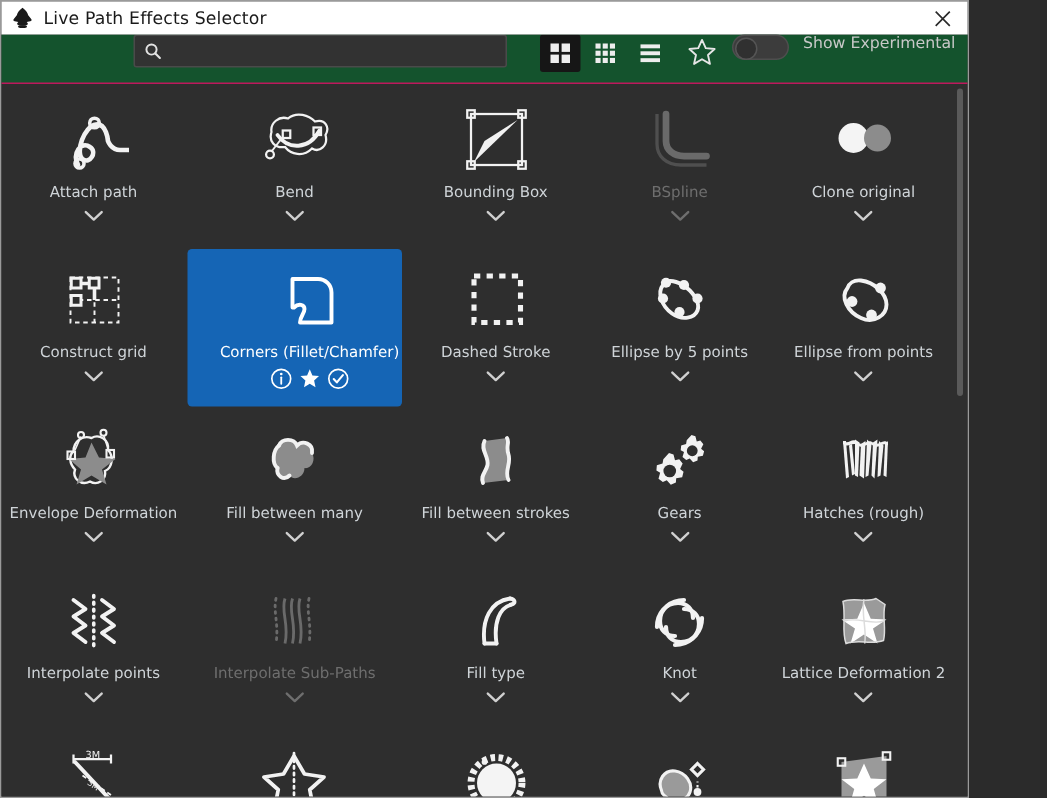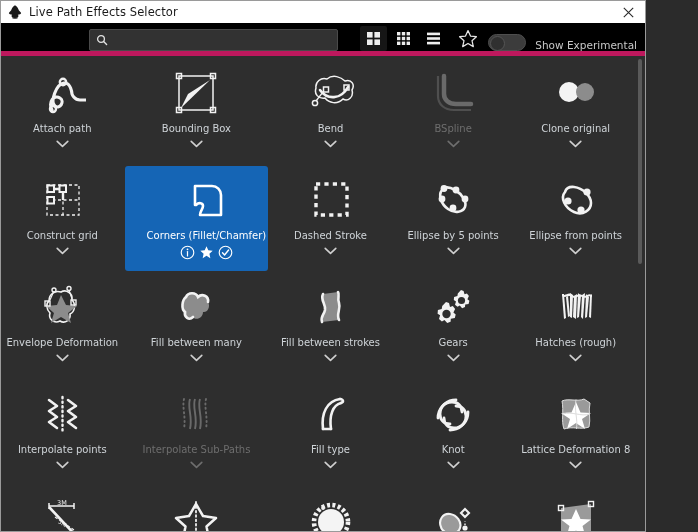--- a/index.html
+++ b/index.html
@@ -44,24 +44,24 @@
     display: flex; align-items: center; justify-content: center;
     color: #2a2a2a;
     font-size: 14px;
     line-height: 1;
     cursor: pointer;
   }
 
   
   #toolbar {
     height: 33px;
-    background: #000000;
+    background: #14532d;
     flex: 0 0 auto;
-    display: flex; align-items: flex-end;
-    border-bottom: 5px solid #be185d;
+    display: flex; align-items: flex-start;
+    border-bottom: 1px solid #be185d;
     padding: 0 8px;
   }
   #search-wrap {
     width: 285px; height: 22px;
     margin-left: 80px;
     background: #323232;
     border: 1px solid #4a4a4a;
     border-radius: 2px;
     display: flex; align-items: center;
     padding: 0 6px;
@@ -290,49 +290,49 @@
             <div class="cell-label">Attach path</div>
             <div class="chev">
               <svg width="13" height="8" viewBox="0 0 13 8">
                 <path d="M1.2 1.4 L6.5 6.4 L11.8 1.4" fill="none" stroke="#d0d0d0" stroke-width="1.6" stroke-linecap="round" stroke-linejoin="round"></path>
               </svg>
             </div>
           </div>
           <div class="cell">
             <div class="icon-box">
               <svg width="48" height="46" viewBox="0 0 48 46">
+                <path d="M9 18 C8 12 14 7 20 9 C26 4 34 7 38 11 C45 9 48 15 45 20 C47 27 41 32 36 29 C30 35 22 33 18 28 C11 29 7 24 9 18 Z" fill="none" stroke="#f2f2f2" stroke-width="1.5"></path>
+                <path d="M13 20 C20 30 34 30 41 17" fill="none" stroke="#f2f2f2" stroke-width="2.6" stroke-linecap="round"></path>
+                <rect x="16.5" y="17" width="5" height="5" fill="none" stroke="#f2f2f2" stroke-width="1.5"></rect>
+                <rect x="37" y="15" width="5" height="5" fill="none" stroke="#f2f2f2" stroke-width="1.5"></rect>
+                <circle cx="8" cy="33" r="2.6" fill="none" stroke="#f2f2f2" stroke-width="1.5"></circle>
+                <path d="M9 31 L16 22" stroke="#f2f2f2" stroke-width="1.3" fill="none"></path>
+              </svg>
+            </div>
+            <div class="cell-label">Bend</div>
+            <div class="chev">
+              <svg width="13" height="8" viewBox="0 0 13 8">
+                <path d="M1.2 1.4 L6.5 6.4 L11.8 1.4" fill="none" stroke="#d0d0d0" stroke-width="1.6" stroke-linecap="round" stroke-linejoin="round"></path>
+              </svg>
+            </div>
+          </div>
+          <div class="cell">
+            <div class="icon-box">
+              <svg width="48" height="46" viewBox="0 0 48 46">
                 <rect x="7" y="6" width="34" height="34" fill="none" stroke="#f2f2f2" stroke-width="1.5"></rect>
                 <path d="M9 38 L38 10 L16 24 Z" fill="#f2f2f2"></path>
                 <g fill="none" stroke="#f2f2f2" stroke-width="1.5">
                   <rect x="4.5" y="3.5" width="5" height="5"></rect>
                   <rect x="38.5" y="3.5" width="5" height="5"></rect>
                   <rect x="4.5" y="37.5" width="5" height="5"></rect>
                   <rect x="38.5" y="37.5" width="5" height="5"></rect>
                 </g>
               </svg>
             </div>
             <div class="cell-label">Bounding Box</div>
-            <div class="chev">
-              <svg width="13" height="8" viewBox="0 0 13 8">
-                <path d="M1.2 1.4 L6.5 6.4 L11.8 1.4" fill="none" stroke="#d0d0d0" stroke-width="1.6" stroke-linecap="round" stroke-linejoin="round"></path>
-              </svg>
-            </div>
-          </div>
-          <div class="cell">
-            <div class="icon-box">
-              <svg width="48" height="46" viewBox="0 0 48 46">
-                <path d="M9 18 C8 12 14 7 20 9 C26 4 34 7 38 11 C45 9 48 15 45 20 C47 27 41 32 36 29 C30 35 22 33 18 28 C11 29 7 24 9 18 Z" fill="none" stroke="#f2f2f2" stroke-width="1.5"></path>
-                <path d="M13 20 C20 30 34 30 41 17" fill="none" stroke="#f2f2f2" stroke-width="2.6" stroke-linecap="round"></path>
-                <rect x="16.5" y="17" width="5" height="5" fill="none" stroke="#f2f2f2" stroke-width="1.5"></rect>
-                <rect x="37" y="15" width="5" height="5" fill="none" stroke="#f2f2f2" stroke-width="1.5"></rect>
-                <circle cx="8" cy="33" r="2.6" fill="none" stroke="#f2f2f2" stroke-width="1.5"></circle>
-                <path d="M9 31 L16 22" stroke="#f2f2f2" stroke-width="1.3" fill="none"></path>
-              </svg>
-            </div>
-            <div class="cell-label">Bend</div>
             <div class="chev">
               <svg width="13" height="8" viewBox="0 0 13 8">
                 <path d="M1.2 1.4 L6.5 6.4 L11.8 1.4" fill="none" stroke="#d0d0d0" stroke-width="1.6" stroke-linecap="round" stroke-linejoin="round"></path>
               </svg>
             </div>
           </div>
           <div class="cell disabled">
             <div class="icon-box">
               <svg width="48" height="46" viewBox="0 0 48 46">
                 <path d="M9 6 L9 26 C9 34 15 40 25 40 L42 40" fill="none" stroke="#4f4f4f" stroke-width="2.2"></path>
@@ -624,21 +624,21 @@
             <div class="icon-box">
               <svg width="48" height="46" viewBox="0 0 48 46">
                 <path d="M10 10 C16 7 26 11 32 8 L38 12 C36 20 39 28 37 36 C29 39 20 35 12 38 C9 30 12 20 10 10 Z" fill="#9a9a9a"></path>
                 <path d="M24 11 L28.5 21.5 L39 22 L30 28 L33 38 L24 32 L15 38 L18 28 L9 22 L19.5 21.5 Z" fill="#ffffff"></path>
                 <g stroke="#dcdcdc" stroke-width="1" fill="none">
                   <path d="M10 10 C16 7 26 11 32 8 L38 12 C36 20 39 28 37 36 C29 39 20 35 12 38 C9 30 12 20 10 10 Z"></path>
                   <path d="M11 23 C20 20 29 26 37.5 23 M24 8.5 C22 19 26 28 24.5 38"></path>
                 </g>
               </svg>
             </div>
-            <div class="cell-label">Lattice Deformation 8</div>
+            <div class="cell-label">Lattice Deformation 2</div>
             <div class="chev">
               <svg width="13" height="8" viewBox="0 0 13 8">
                 <path d="M1.2 1.4 L6.5 6.4 L11.8 1.4" fill="none" stroke="#d0d0d0" stroke-width="1.6" stroke-linecap="round" stroke-linejoin="round"></path>
               </svg>
             </div>
           </div>
           <div class="cell">
             <div class="icon-box">
               <svg width="48" height="46" viewBox="0 0 48 46">
                 <path d="M12 10 L40 40" stroke="#f2f2f2" stroke-width="2.6" stroke-linecap="round" fill="none"></path>

